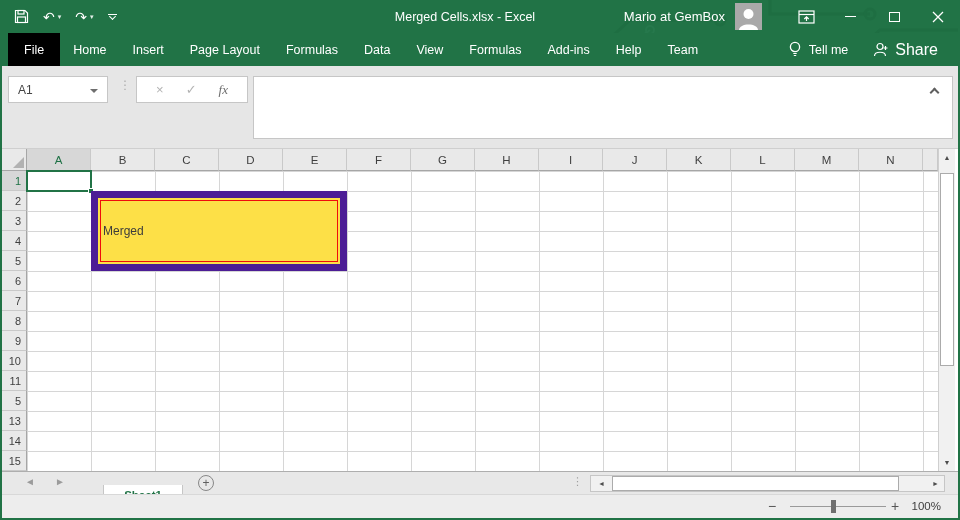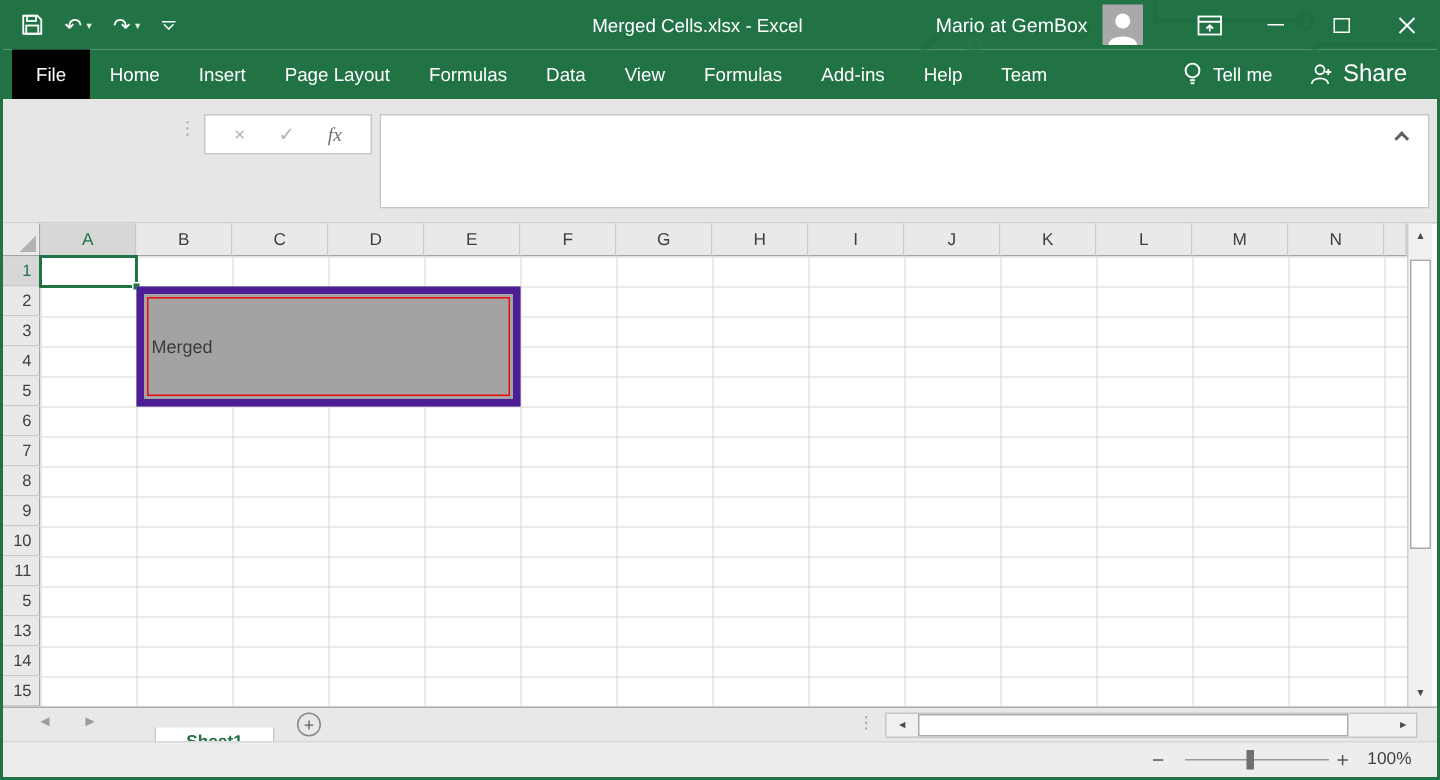--- a/index.html
+++ b/index.html
@@ -47,21 +47,21 @@
   .colh.sel{background:#d7d7d7;color:#1e7145;}
   .colh.partial{width:15px;}
   .row-headers{position:absolute;left:0;top:171px;width:27px;}
   .rowh{height:20px;background:#e9e9e9;border-right:1px solid #a6a6a6;border-bottom:1px solid #c9c9c9;display:flex;align-items:center;justify-content:flex-end;padding-right:5px;font-size:11px;color:#3f3f3f;}
   .rowh.sel{background:#d7d7d7;color:#1e7145;}
   .cells{position:absolute;left:27px;top:171px;width:911px;height:300px;background:#fff;
     background-image:linear-gradient(to right,#d6d6d6 1px,transparent 1px),linear-gradient(to bottom,#d6d6d6 1px,transparent 1px);
     background-size:64px 20px;}
   .selection{position:absolute;left:26px;top:170px;width:66px;height:22px;border:2px solid #217346;background:#fff;}
   .sel-handle{position:absolute;right:-4px;bottom:-4px;width:6px;height:6px;background:#217346;border:1px solid #fff;}
-  .merged{position:absolute;left:91px;top:191px;width:256px;height:80px;background:#a3a3a3;border:5px solid #4c1d95;}
+  .merged{position:absolute;left:91px;top:191px;width:256px;height:80px;background:#fde047;border:7px solid #4c1d95;}
   .merged-inner{position:absolute;inset:2px;border:1px solid #f00b0b;}
   .merged-text{position:absolute;left:5px;top:0;bottom:0;display:flex;align-items:center;font-size:12px;color:#3c3c3c;}
   
   .vscroll{position:absolute;left:938px;top:149px;width:17px;height:322px;background:#f1f1f1;border-left:1px solid #cfcfcf;}
   .vs-btn{position:absolute;left:0;width:16px;height:17px;display:flex;align-items:center;justify-content:center;font-size:7px;color:#4d4d4d;}
   .vs-up{top:0;}
   .vs-down{bottom:0;}
   .vs-thumb{position:absolute;left:1px;right:1px;top:24px;height:193px;background:#fff;border:1px solid #ababab;}
   
   .tabbar{position:absolute;left:0;top:471px;right:0;height:23px;background:#e8e8e8;border-top:1px solid #aeaeae;}
@@ -188,20 +188,24 @@
       <svg width="16" height="15" viewBox="0 0 16 15">
         <circle cx="7" cy="4.5" r="3" fill="none" stroke="#fff" stroke-width="1.2"></circle>
         <path d="M1.5 14 C1.5 9 12.5 9 12.5 14" fill="none" stroke="#fff" stroke-width="1.2"></path>
         <path d="M12.5 4 V8 M10.5 6 H14.5" stroke="#fff" stroke-width="1.2"></path>
       </svg>
       <span>Share</span>
     </div>
   </div>
 
   <div class="formularow">
+    <div class="namebox">
+      <span>A1</span>
+      <div class="name-caret"></div>
+    </div>
     <div class="sepdots">⋮</div>
     <div class="fxbox">
       <span class="fx-cancel">×</span>
       <span class="fx-enter">✓</span>
       <span class="fx-label">fx</span>
     </div>
     <div class="formulabox">
       <div class="chev-up"></div>
     </div>
   </div>

